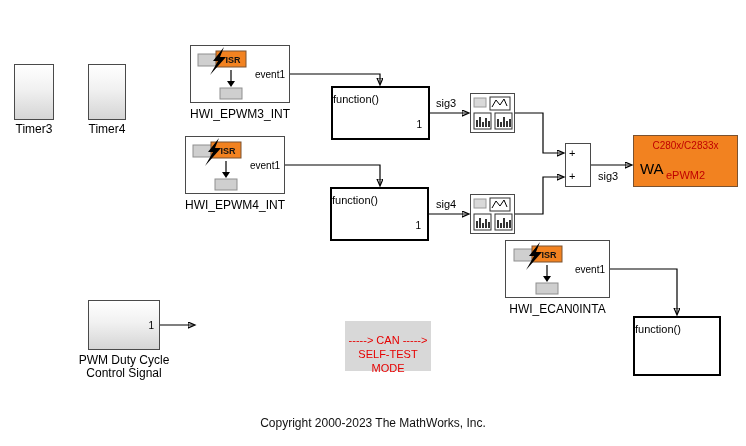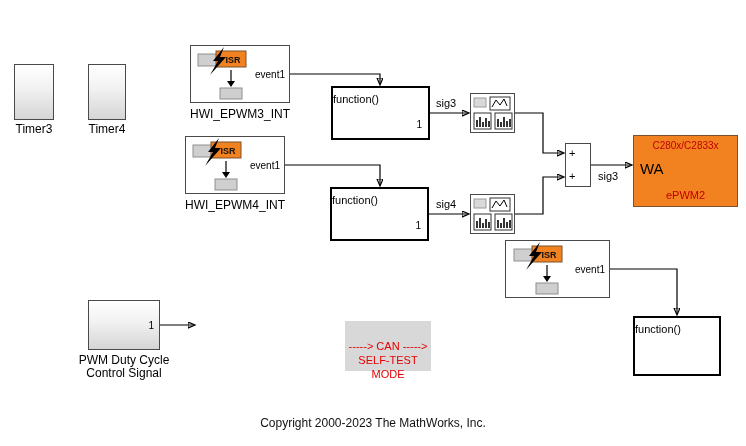--- a/index.html
+++ b/index.html
@@ -24,21 +24,21 @@
   .port-num{position:absolute;font-size:10px;color:#000;}
   .evt{position:absolute;right:4px;font-size:10px;color:#000;}
   .chip{position:absolute;top:4px;left:0;width:100%;text-align:center;font-size:10px;color:#C00000;}
   .chip.right{text-align:right;padding-right:7px;box-sizing:border-box;}
   .orange-name{position:absolute;bottom:5px;left:0;width:100%;text-align:center;font-size:11px;color:#C00000;}
   .inport{position:absolute;left:6px;font-size:15px;color:#000;}
   .plus{position:absolute;left:3px;font-size:11px;color:#000;line-height:10px;}
   .annotation{
     position:absolute;left:345px;top:321px;width:86px;height:50px;
     background:#D8D8D8;color:#E60000;font-size:11px;line-height:14px;
-    text-align:center;padding-top:18px;box-sizing:border-box;
+    text-align:center;padding-top:12px;box-sizing:border-box;
   }
   .wires{position:absolute;left:0;top:0;width:746px;height:446px;pointer-events:none;}
   .wires path{stroke:#000;stroke-width:1.2;fill:none;}
   .sig-label{font-size:11px;fill:#000;font-family:"Liberation Sans",sans-serif;}
   svg.icon{position:absolute;overflow:visible;}
 </style>
 </head>
 <body>
 
 <div class="canvas">
@@ -126,38 +126,39 @@
       <line x1="36" y1="33" x2="36" y2="27" stroke="#000" stroke-width="1.6"></line>
       <line x1="39" y1="33" x2="39" y2="25" stroke="#000" stroke-width="1.6"></line>
     </svg>
   </div>
 
   <div class="blk" style="left:565px;top:143px;width:26px;height:44px;">
     <span class="plus" style="top:4px;">+</span>
     <span class="plus" style="top:27px;">+</span>
   </div>
 
-  <div class="blk orange" style="left:633px;top:135px;width:105px;height:72px;padding-left:32px;">
+  <div class="blk orange" style="left:633px;top:135px;width:105px;height:52px;padding-left:32px;">
     <div class="chip">C280x/C2833x</div>
     <span class="inport" style="top:24px;">WA</span>
     <div class="orange-name">ePWM2</div>
   </div>
 
   <div class="blk" style="left:505px;top:240px;width:105px;height:58px;">
     <svg class="icon" style="left:8px;top:3px;" width="70" height="52" viewBox="0 0 70 52">
       <rect x="0" y="5" width="20" height="12" fill="#cfcfcf" stroke="#8f8f8f"></rect>
       <rect x="18" y="2" width="30" height="16" fill="#F28220" stroke="#7a5230"></rect>
       <text x="35" y="14" text-anchor="middle" font-size="9" font-weight="bold" fill="#111">ISR</text>
       <path d="M26,-2 L15,12 L20,12 L12,26 L28,8 L22,8 Z" fill="#000"></path>
       <line x1="33" y1="21" x2="33" y2="33" stroke="#000" stroke-width="1.2"></line>
       <polygon points="29,32 37,32 33,38" fill="#000"></polygon>
       <rect x="22" y="39" width="22" height="11" fill="#cfcfcf" stroke="#8f8f8f"></rect>
     </svg>
     <span class="evt" style="top:23px;">event1</span>
   </div>
+  <div class="blk-label" style="left:495px;top:303px;width:125px;">HWI_ECAN0INTA</div>
 
   <div class="blk bold" style="left:633px;top:316px;width:88px;height:60px;">
     <div class="fn-title">function()</div>
   </div>
 
   <div class="blk gradient" style="left:88px;top:300px;width:72px;height:50px;">
     <span class="port-num" style="right:5px;top:19px;">1</span>
   </div>
   <div class="blk-label" style="left:60px;top:354px;width:128px;">
     <div>PWM Duty Cycle</div>

